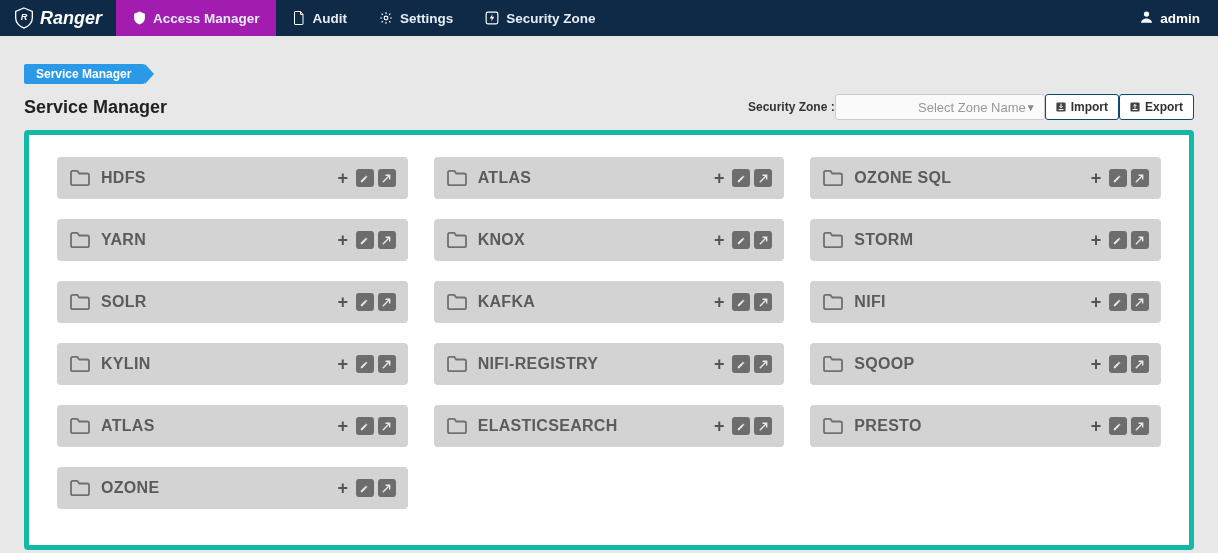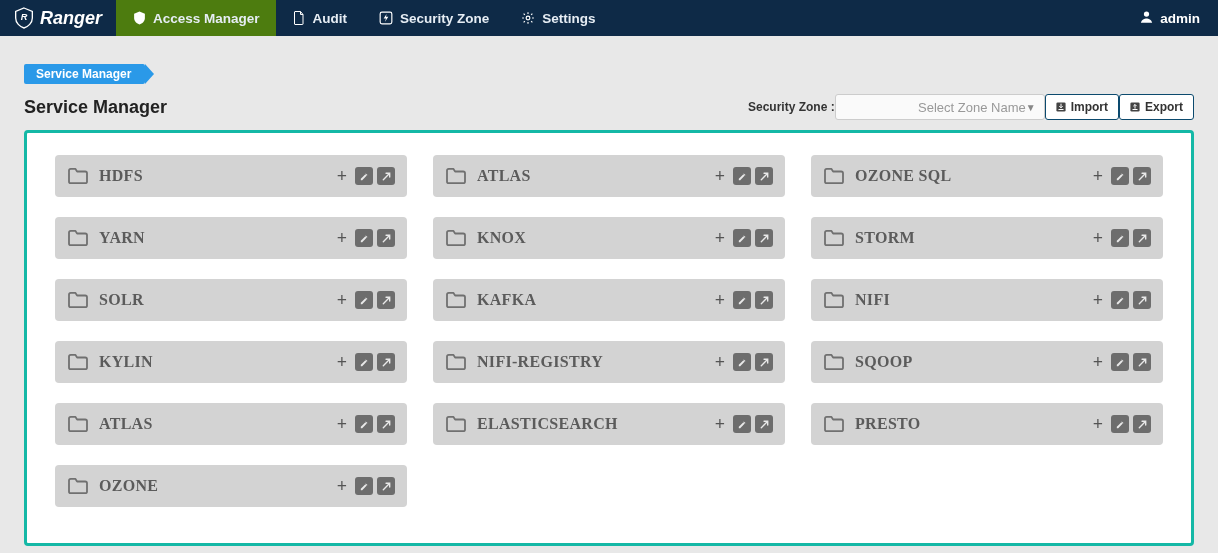--- a/index.html
+++ b/index.html
@@ -35,21 +35,21 @@
     align-items: center;
     gap: 7px;
     padding: 0 16px;
     height: 100%;
     font-size: 13.5px;
     font-weight: 700;
     cursor: pointer;
     color: #e6edf4;
   }
   .nav-item.active {
-    background: #4d7c0f;
+    background: #a21caf;
   }
   .nav-icon { width: 14px; height: 14px; display:inline-flex; align-items:center; justify-content:center;}
   .nav-spacer { flex: 1; }
   .user {
     display: flex; align-items: center; gap: 6px;
     padding: 0 18px; font-size: 13.5px; font-weight: 600;
   }
 
   .page {
     padding: 24px 24px;
@@ -120,24 +120,23 @@
     padding: 0 10px;
     font-size: 12px;
     font-weight: 600;
     cursor: pointer;
     color: #333;
   }
   .btn .sq-icon { width: 10px; height:10px; }
 
   .panel {
     background: #fff;
-    border: 3px solid #14b8a6;
+    border: 5px solid #14b8a6;
     border-radius: 4px;
     padding: 22px 28px 36px 28px;
-    font-family: Liberation Serif, serif;
   }
   .grid {
     display: grid;
     grid-template-columns: repeat(3, 1fr);
     column-gap: 26px;
     row-gap: 20px;
   }
   .service-card {
     background: #d3d3d3;
     border-radius: 4px;
@@ -202,35 +201,35 @@
           <path d="M4 1h11l5 6v19c0 1-1 1-1 1H4c-1 0-1-1-1-1V2c0-1 1-1 1-1z" fill="none" stroke="#fff" stroke-width="2"></path>
           <path d="M15 1v6h5" fill="none" stroke="#fff" stroke-width="2"></path>
         </svg>
     </span>
     <span>Audit</span>
   </div>
 
   <div class="nav-item">
     <span class="nav-icon">
       <svg width="14" height="14" viewBox="0 0 24 24">
+          <circle cx="12" cy="12" r="3.2" fill="none" stroke="#fff" stroke-width="2"></circle>
+          <path d="M12 2v3M12 19v3M2 12h3M19 12h3M4.5 4.5l2.1 2.1M17.4 17.4l2.1 2.1M4.5 19.5l2.1-2.1M17.4 6.6l2.1-2.1" stroke="#fff" stroke-width="2"></path>
+        </svg>
+    </span>
+    <span>Settings</span>
+  </div>
+
+  <div class="nav-item">
+    <span class="nav-icon">
+      <svg width="14" height="14" viewBox="0 0 24 24">
           <rect x="2" y="2" width="20" height="20" rx="3" fill="none" stroke="#fff" stroke-width="2"></rect>
           <path d="M13 5 L8 13 H12 L10 19 L16 10 H12 Z" fill="#fff"></path>
         </svg>
     </span>
     <span>Security Zone</span>
-  </div>
-
-  <div class="nav-item">
-    <span class="nav-icon">
-      <svg width="14" height="14" viewBox="0 0 24 24">
-          <circle cx="12" cy="12" r="3.2" fill="none" stroke="#fff" stroke-width="2"></circle>
-          <path d="M12 2v3M12 19v3M2 12h3M19 12h3M4.5 4.5l2.1 2.1M17.4 17.4l2.1 2.1M4.5 19.5l2.1-2.1M17.4 6.6l2.1-2.1" stroke="#fff" stroke-width="2"></path>
-        </svg>
-    </span>
-    <span>Settings</span>
   </div>
 
   <div class="nav-spacer"></div>
 
   <div class="user">
     <span>
       <svg width="15" height="15" viewBox="0 0 24 24">
           <circle cx="12" cy="8" r="4.2" fill="#fff"></circle>
           <path d="M3 22c1-5 6-7 9-7s8 2 9 7" fill="#fff"></path>
         </svg>

